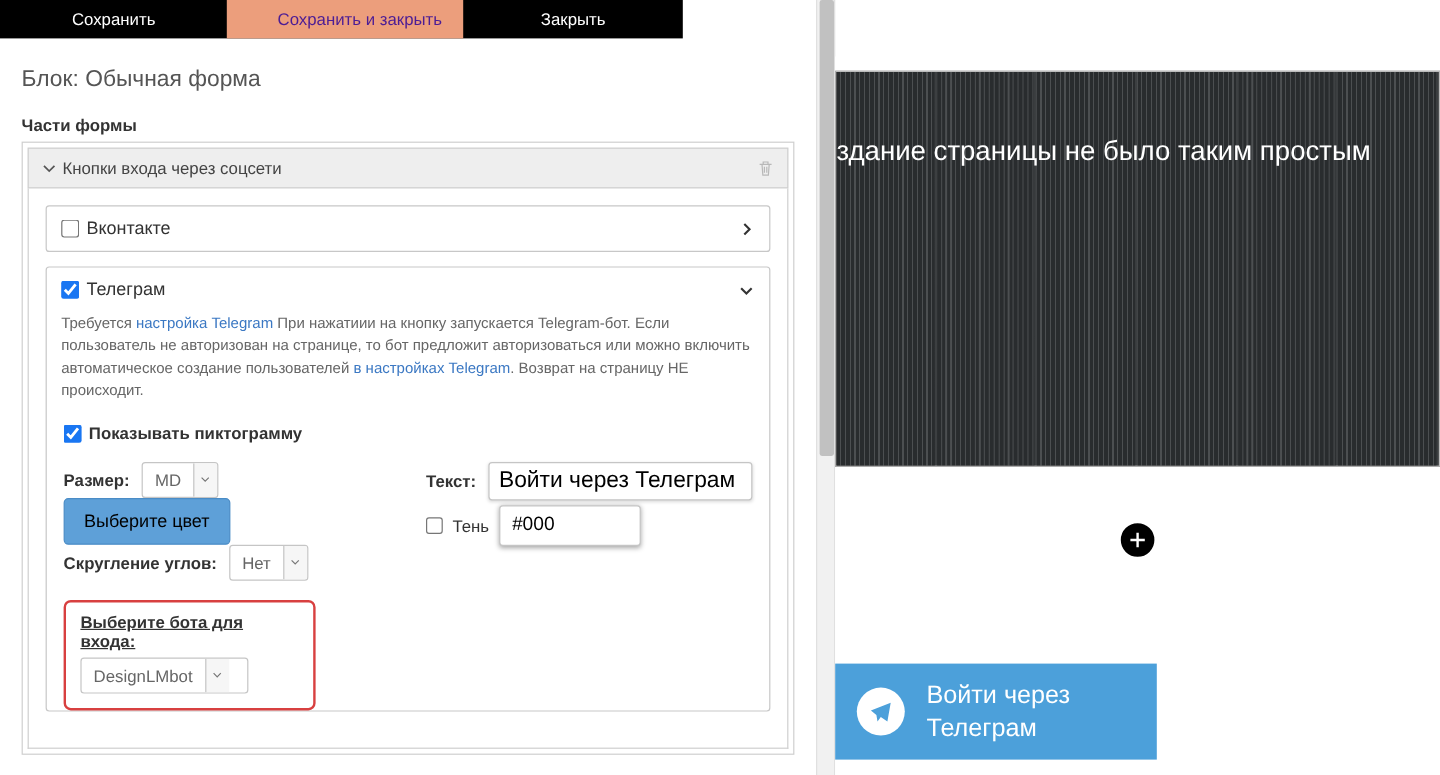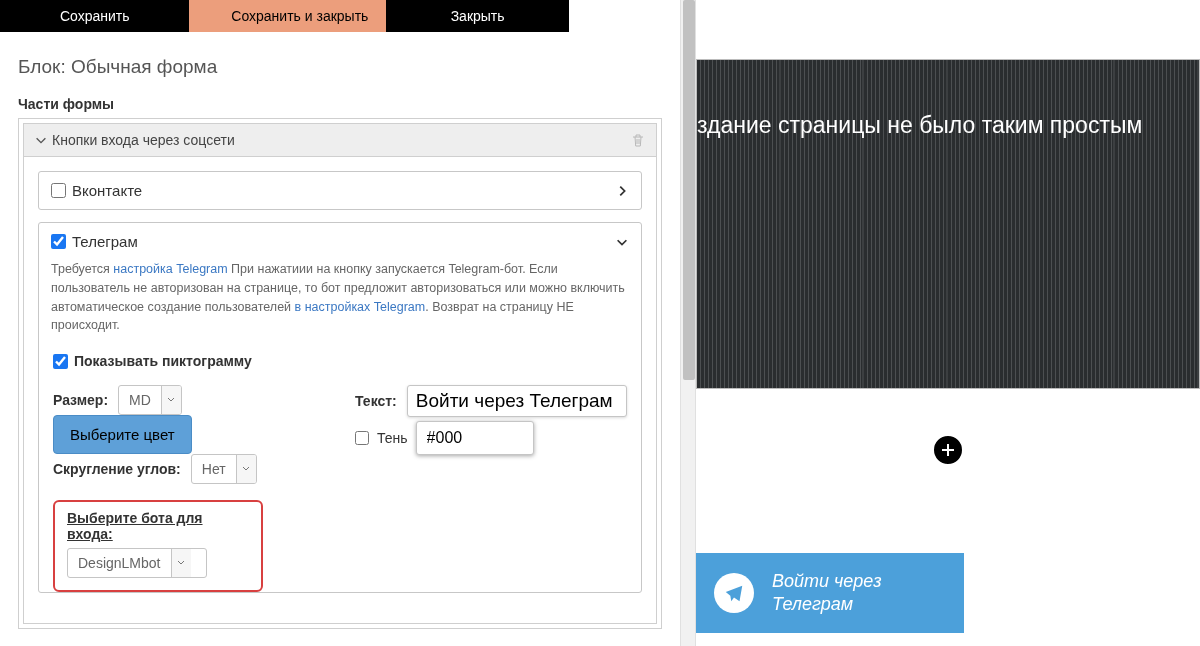--- a/index.html
+++ b/index.html
@@ -2,21 +2,21 @@
 <html><head>
 <meta charset="utf-8">
 <style>
   * { box-sizing: border-box; margin: 0; padding: 0; }
   body { font-family: Arial, Helvetica, sans-serif; font-size: 14px; color: #333; background: #fff; width:1200px; height:646px; overflow:hidden; position:relative;}
   
   
   .top-toolbar { position:absolute; top:0; left:0; height:32px; width:569px; background:#000; display:flex; }
   .top-btn { color:#fff; display:flex; align-items:center; justify-content:center; font-size:14px; cursor:pointer; }
   .top-btn.save { width:228px; }
-  .top-btn.save-close { width:232px; background:#ec9e7c; color:#000000;padding-left:24px; }
+  .top-btn.save-close { width:232px; background:#ec9e7c; color:#4c1d95;padding-left:24px; }
   .top-btn.close { width:220px; }
   
   
   .scroll-strip { position:absolute; left:680px; top:0; width:16px; height:646px; background:#f1f1f1; border-left:1px solid #e0e0e0; border-right:1px solid #e0e0e0;}
   .scroll-strip .thumb { position:absolute; left:2px; top:0; width:12px; height:380px; background:#c1c1c1; border-radius:2px;}
   
   
   .editor { position:absolute; left:0; top:32px; width:680px; padding:24px 18px 0 18px; }
   .block-title { font-size:19px; color:#555; margin-bottom:18px; }
   .form-parts-label { font-size:14px; font-weight:bold; margin-bottom:6px; }
@@ -70,21 +70,21 @@
   .hero-bg { position:absolute; inset:0; display:flex; }
   .hero-bg .bld { flex:1; background:repeating-linear-gradient(90deg,#2b2b2b 0 3px,#666 3px 4px), linear-gradient(#7a7a7a,#2f2f2f); opacity:.9; margin-right:2px;}
   .hero-bg .sky { position:absolute; inset:0; background:linear-gradient(#c8c8c8,#8c8c8c); z-index:-1;}
   .hero-overlay { position:absolute; inset:0; background:rgba(35,42,48,.35);}
   .hero-text { position:absolute; top:52px; left:0; right:12px; color:#fff; font-size:23px; text-align:left; padding-left:0;}
   
   .add-btn { position:absolute; left:50%; transform:translateX(-50%); top:386px; width:34px; height:34px; border-radius:50%; background:#000; color:#fff; display:flex; align-items:center; justify-content:center; font-size:22px; border:3px solid #fff; cursor:pointer;}
   
   .tg-login-btn { position:absolute; top:506px; left:0; width:268px; height:80px; background:#4ca0da; color:#fff; display:flex; align-items:center; padding:0 18px; gap:18px; cursor:pointer;}
   .tg-login-btn .circle { width:40px; height:40px; border-radius:50%; background:#fff; display:flex; align-items:center; justify-content:center;}
-  .tg-login-btn .txt { font-size:18px; line-height:1.3;font-style:italic; }
+  .tg-login-btn .txt { font-size:21px; line-height:1.3; }
   
   svg { display:block; }
 </style>
 </head>
 <body>
 
 <div class="top-toolbar">
   <div class="top-btn save">Сохранить</div>
   <div class="top-btn save-close">Сохранить и закрыть</div>
   <div class="top-btn close">Закрыть</div>

